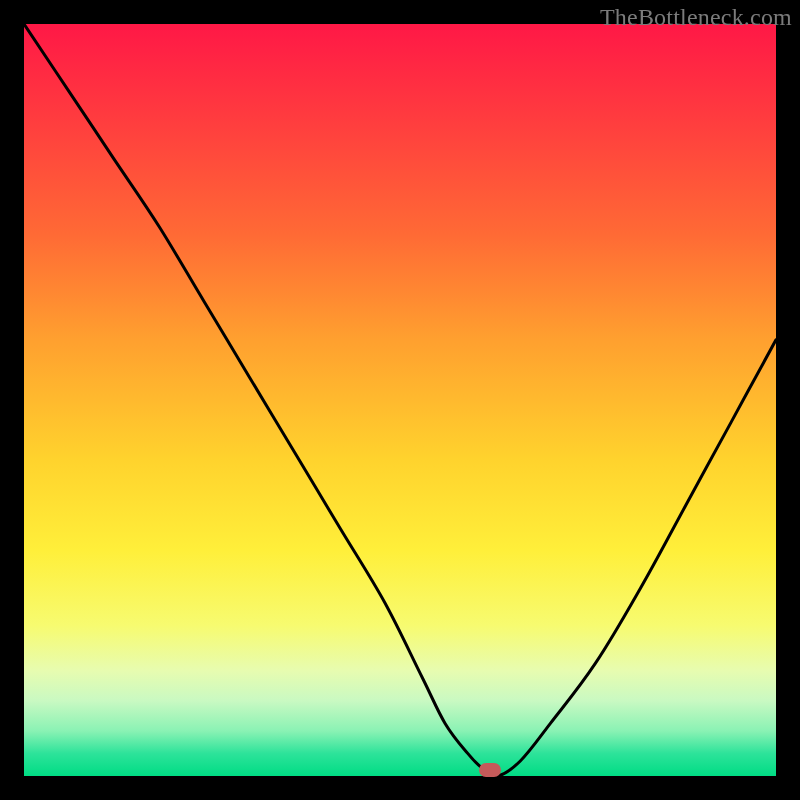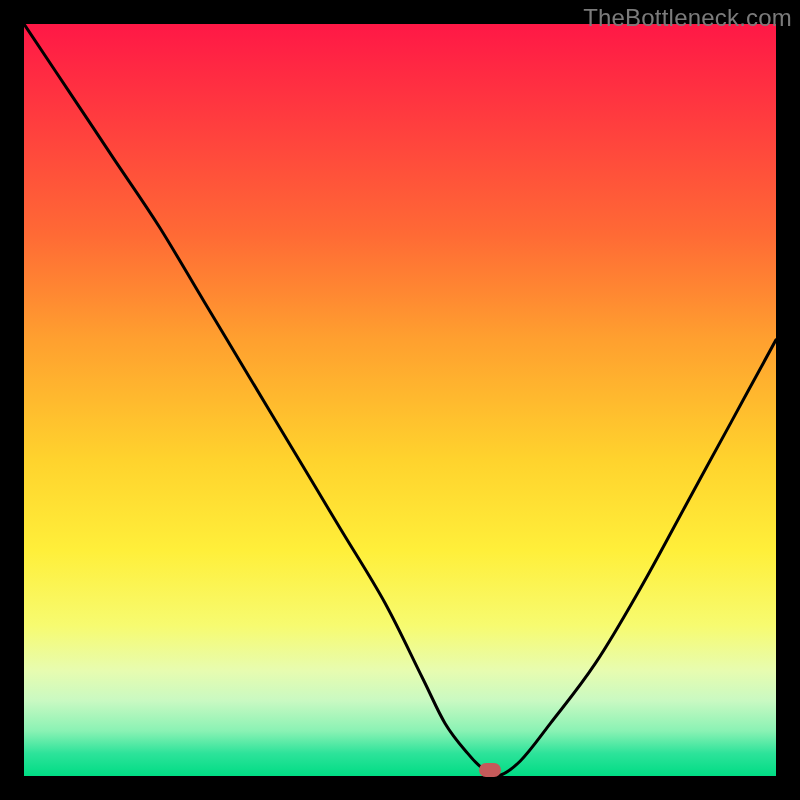--- a/index.html
+++ b/index.html
@@ -40,20 +40,21 @@
   }
   .watermark {
     position: absolute;
     top: 4px;
     right: 8px;
     color: #7b7b7b;
     font-size: 24px;
     font-weight: 500;
     letter-spacing: 0.2px;
     z-index: 3;
+    font-family: Liberation Serif, serif;
   }
   svg.curve {
     position: absolute;
     left: 0;
     top: 0;
     width: 752px;
     height: 752px;
     z-index: 2;
   }
   .marker {

